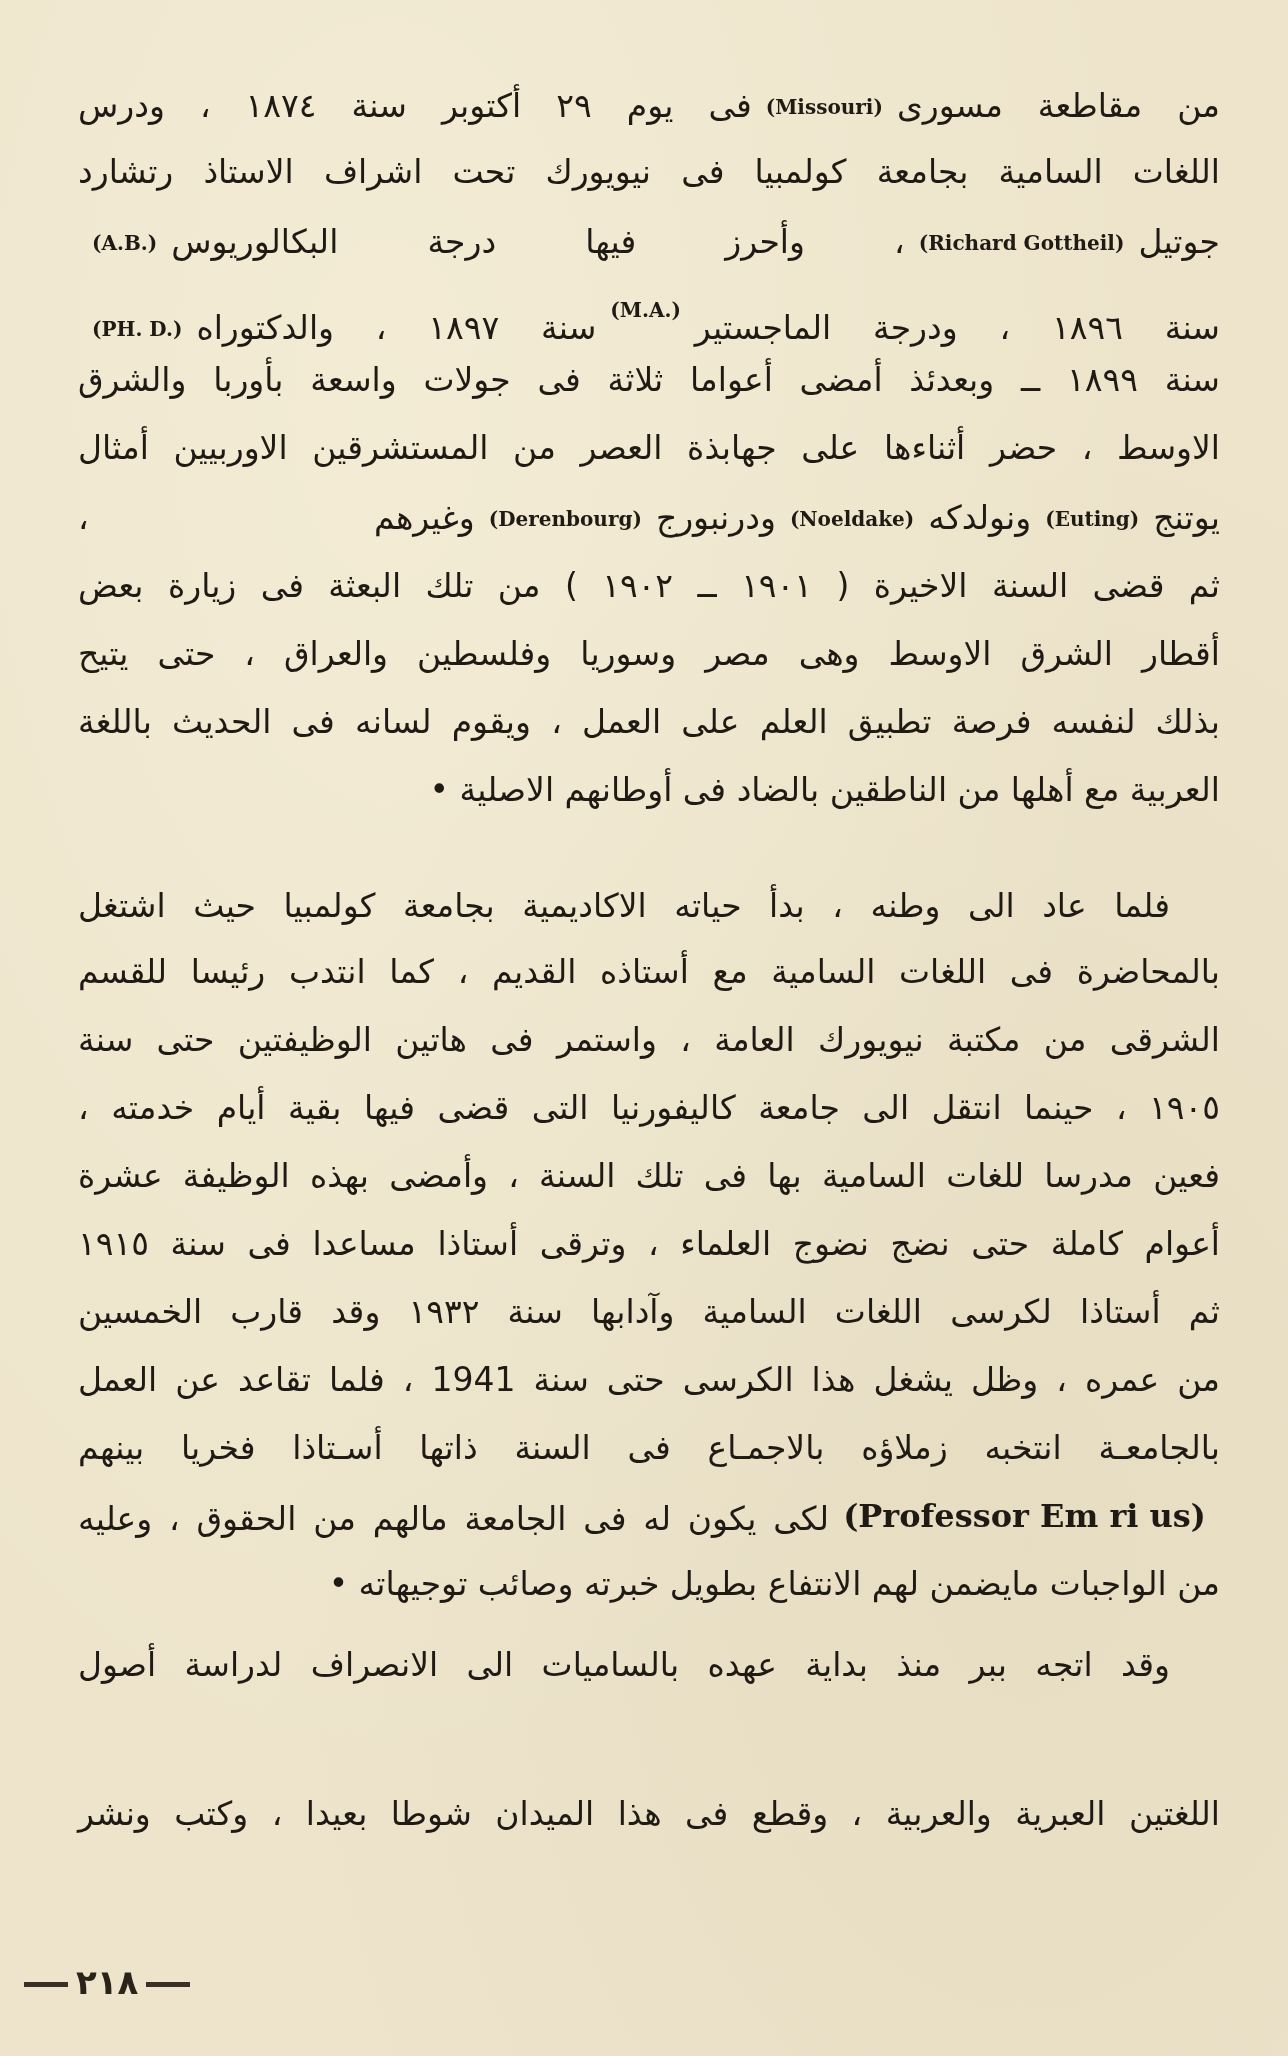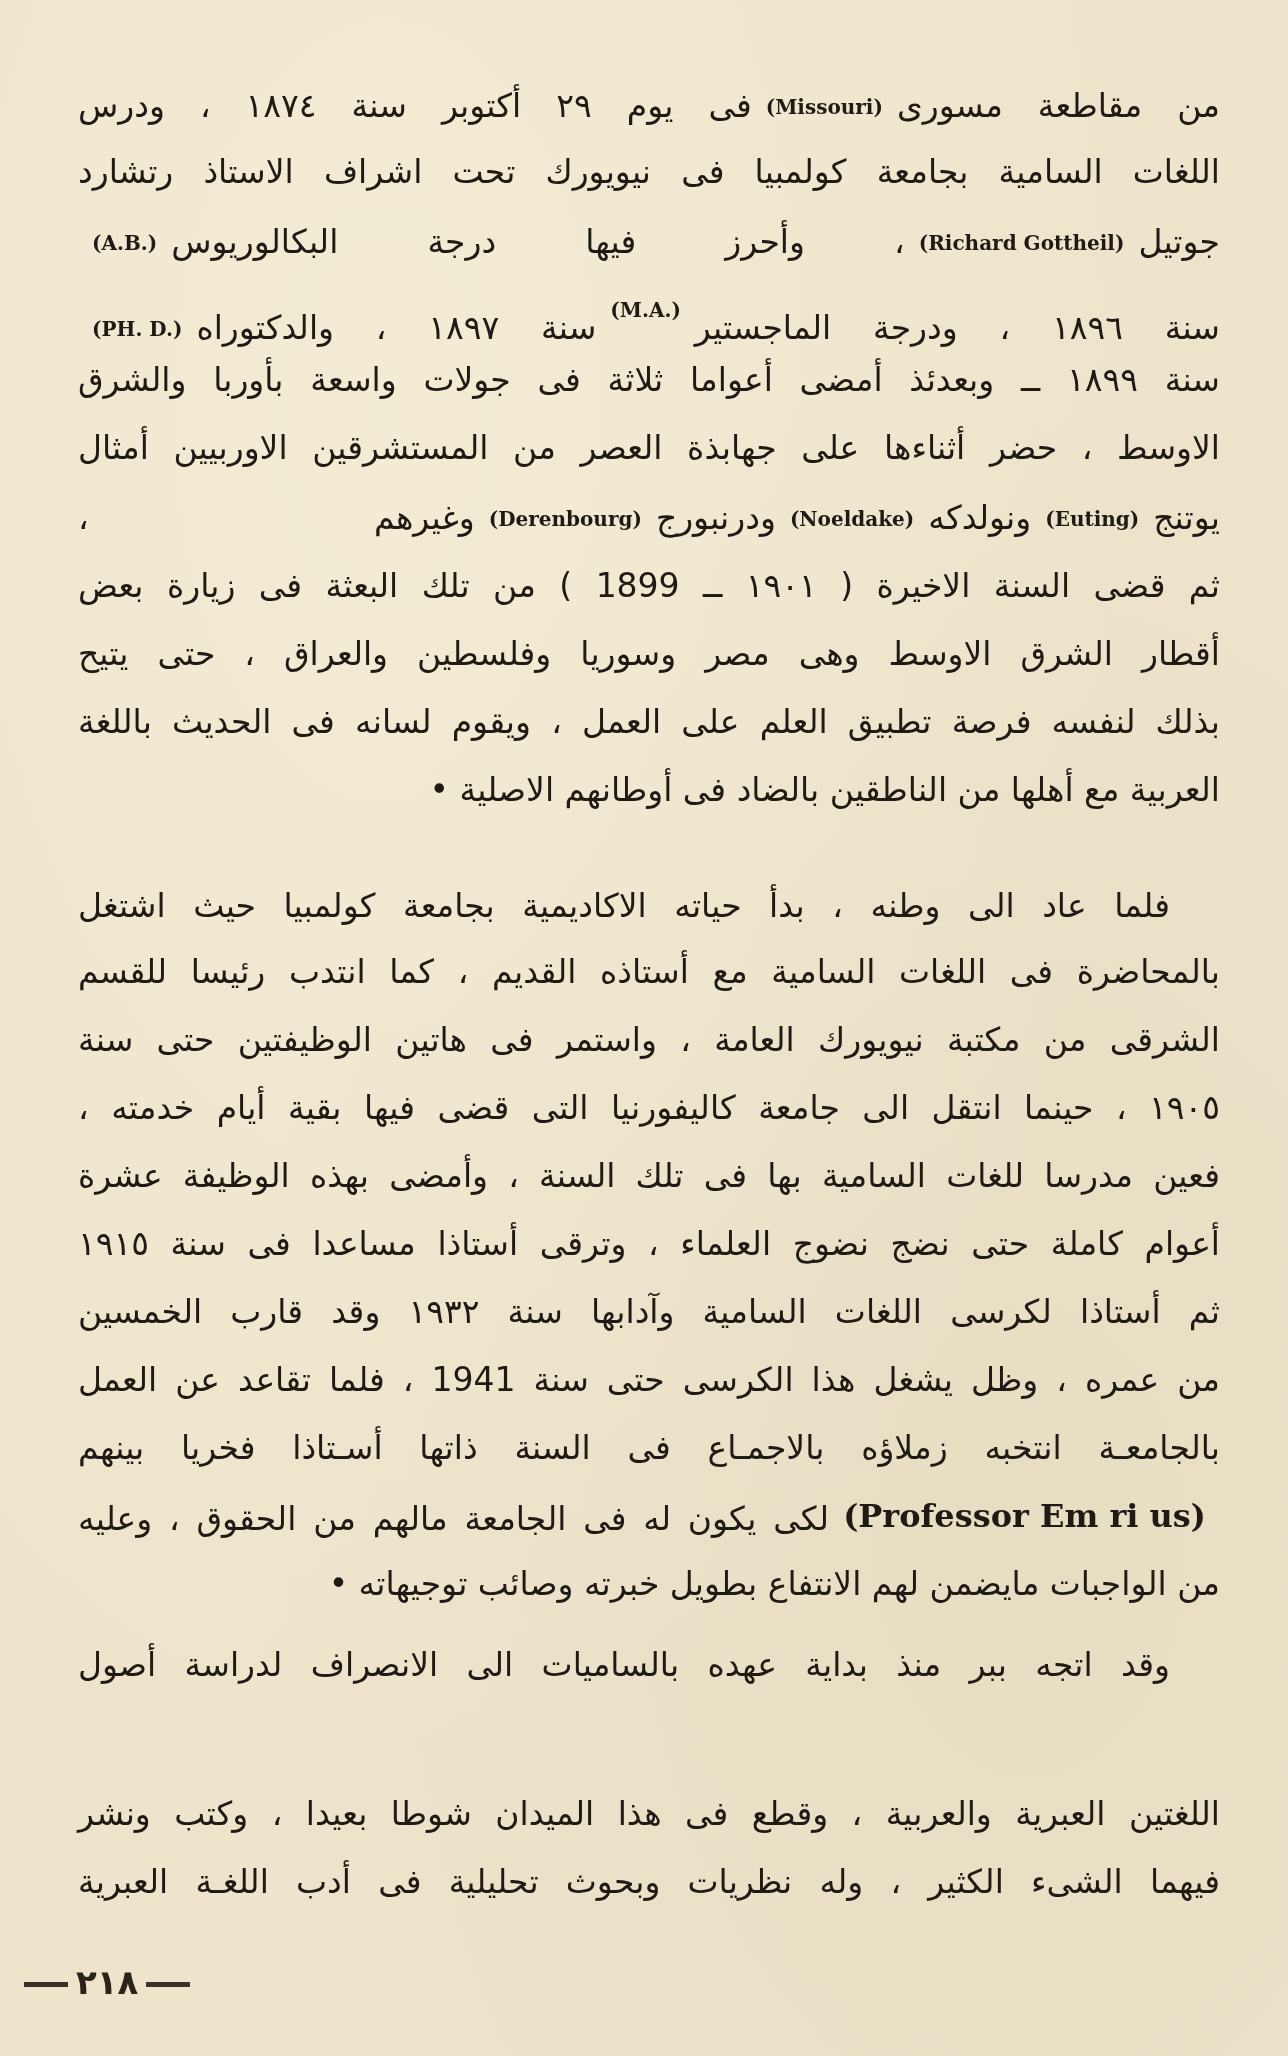--- a/index.html
+++ b/index.html
@@ -103,21 +103,21 @@
   <div class="line" style="top:350px">
     <span>سنة ١٨٩٩ ــ وبعدئذ أمضى أعواما ثلاثة فى جولات واسعة بأوربا والشرق</span>
   </div>
   <div class="line" style="top:418px">
     <span>الاوسط ، حضر أثناءها على جهابذة العصر من المستشرقين الاوربيين أمثال</span>
   </div>
   <div class="line" style="top:488px">
     <span>يوتنج</span><span class="latin">(Euting)</span><span>ونولدكه</span><span class="latin">(Noeldake)</span><span>ودرنبورج</span><span class="latin">(Derenbourg)</span><span>وغيرهم ،</span>
   </div>
   <div class="line" style="top:556px">
-    <span>ثم قضى السنة الاخيرة ( ١٩٠١ ــ 1899 ) من تلك البعثة فى زيارة بعض</span>
+    <span>ثم قضى السنة الاخيرة ( ١٩٠١ ــ ١٩٠٢ ) من تلك البعثة فى زيارة بعض</span>
   </div>
   <div class="line" style="top:624px">
     <span>أقطار الشرق الاوسط وهى مصر وسوريا وفلسطين والعراق ، حتى يتيح</span>
   </div>
   <div class="line" style="top:692px">
     <span>بذلك لنفسه فرصة تطبيق العلم على العمل ، ويقوم لسانه فى الحديث باللغة</span>
   </div>
   <div class="line indent" style="top:876px">
     <span>فلما عاد الى وطنه ، بدأ حياته الاكاديمية بجامعة كولمبيا حيث اشتغل</span>
   </div>
@@ -155,21 +155,18 @@
   <div class="line last" style="top:1554px">
     <span>من الواجبات مايضمن لهم الانتفاع بطويل خبرته وصائب توجيهاته •</span>
   </div>
 
   <div class="line indent" style="top:1635px">
     <span>وقد اتجه ببر منذ بداية عهده بالساميات الى الانصراف لدراسة أصول</span>
   </div>
   <div class="line" style="top:1784px">
     <span>اللغتين العبرية والعربية ، وقطع فى هذا الميدان شوطا بعيدا ، وكتب ونشر</span>
   </div>
-  <div class="line" style="top:1852px">
-    <span>فيهما الشىء الكثير ، وله نظريات وبحوث تحليلية فى أدب اللغـة العبرية</span>
-  </div>
 
   <div class="page-number">
     <span class="dash"></span><span>٢١٨</span><span class="dash"></span>
   </div>
 
 </div>
 
 </body></html>

